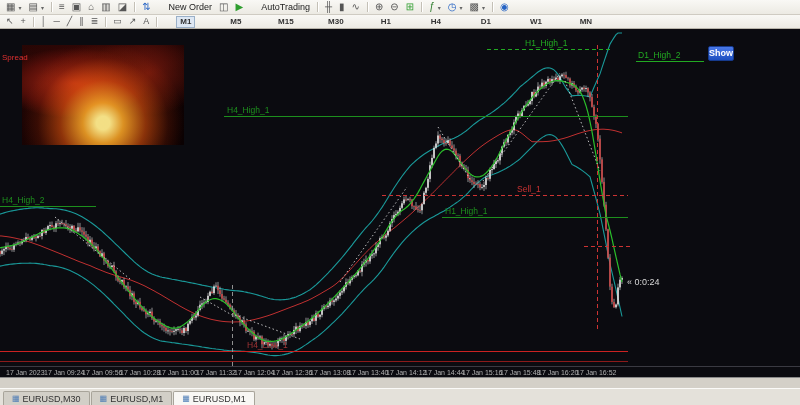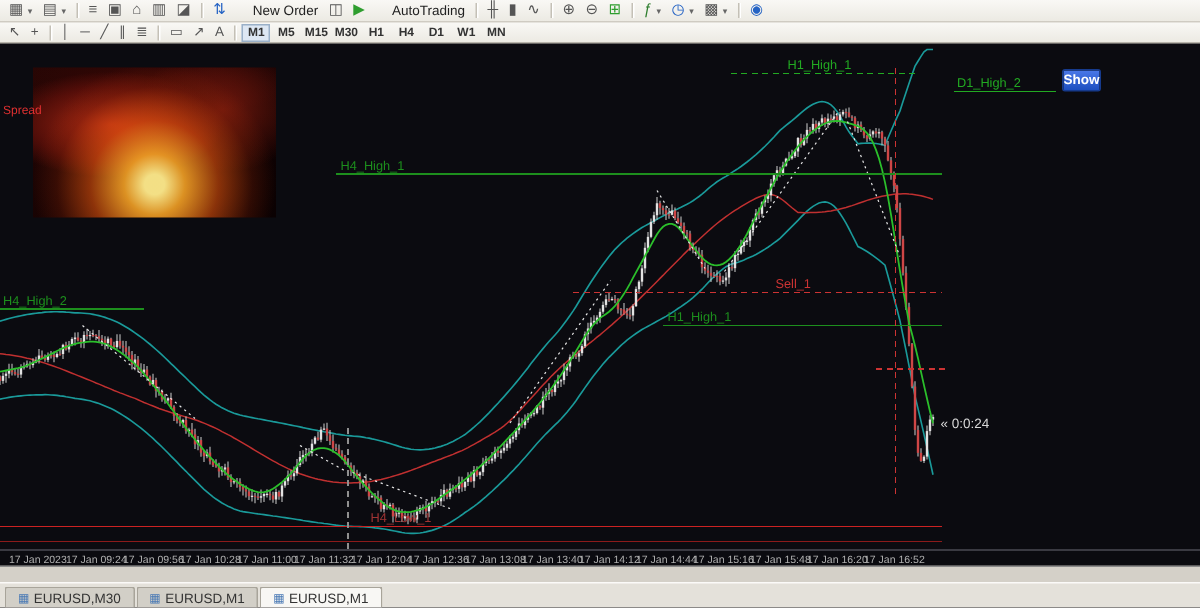--- a/index.html
+++ b/index.html
@@ -7,27 +7,27 @@
   .app{width:800px;height:405px;display:flex;flex-direction:column;}
   .toolbar{background:linear-gradient(#f9f8f5,#eceae3);display:flex;align-items:center;padding:0 3px;gap:1px;}
   .row1{height:15px;border-bottom:1px solid #cfcbc2;}
   .row2{height:13px;border-bottom:1px solid #b8b4aa;}
   .tbtn{display:inline-flex;align-items:center;gap:2px;background:transparent;border:1px solid transparent;border-radius:2px;padding:0 2px;height:12px;cursor:default;font-family:"Liberation Sans",sans-serif;}
   .glyph{font-size:10px;line-height:1;color:#555;}
   .row2 .glyph{font-size:9px;}
   .blabel{font-size:9px;color:#222;white-space:nowrap;padding-left:16px;}
   .dd{font-size:6px;color:#666;margin-left:1px;}
   .sep{width:1px;height:10px;background:#c4c0b6;box-shadow:1px 0 0 #fff;margin:0 3px;display:inline-block;}
-  .tf{display:inline-flex;align-items:center;justify-content:center;font-weight:bold;font-size:8px;width:19px;height:12px;background:transparent;border:1px solid transparent;color:#333;padding:0;margin:0;font-family:"Liberation Sans",sans-serif;}
+  .tf{display:inline-flex;align-items:center;justify-content:center;font-weight:bold;font-size:8px;width:19px;height:12px;background:transparent;border:1px solid transparent;color:#333;padding:0;margin:15px;font-family:"Liberation Sans",sans-serif;}
   .tf.active{background:#dde7f3;border:1px solid #9ab0c8;}
   .chart{position:relative;width:800px;height:348px;background:#0b0b10;flex:none;text-decoration:underline;}
   .chart svg{position:absolute;left:0;top:0;}
   svg text{font-family:"Liberation Sans",sans-serif;}
   .chart-title{position:absolute;left:3px;top:3px;font-size:8px;color:#9fae9f;z-index:3;white-space:nowrap;}
-  .spread{position:absolute;left:2px;top:40px;font-size:8px;color:#e03030;z-index:4;}
+  .spread{position:absolute;left:2px;top:24px;font-size:8px;color:#e03030;z-index:4;}
   .dragon{position:absolute;left:22px;top:16px;width:162px;height:100px;z-index:2;
     background:
       radial-gradient(circle at 50% 78%, rgba(255,235,140,.95) 0 6%, rgba(255,170,40,.85) 18%, rgba(240,90,15,.55) 38%, rgba(150,40,8,.25) 58%, transparent 72%),
       radial-gradient(ellipse 60% 45% at 32% 38%, rgba(190,45,22,.9), rgba(120,20,12,.55) 55%, transparent 78%),
       radial-gradient(ellipse 50% 60% at 78% 28%, rgba(140,30,15,.75), transparent 70%),
       radial-gradient(ellipse 80% 30% at 50% 8%, rgba(60,8,6,.9), transparent 80%),
       linear-gradient(135deg,#240604,#120203 60%,#0a0102);}
   .show-btn{position:absolute;left:708px;top:17px;z-index:3;background:linear-gradient(#4a78e8,#1d4fc0);color:#fff;font:bold 9px "Liberation Sans",sans-serif;padding:1px 0 2px;border:1px solid #163a8c;border-radius:2px;cursor:default;}
   .strip{height:10px;background:#d4d0c8;border-top:1px solid #8a8a8a;flex:none;}
   .tabbar{height:16px;background:#e4e1da;display:flex;align-items:flex-end;padding-left:3px;gap:1px;border-top:1px solid #fbfaf8;flex:none;}

